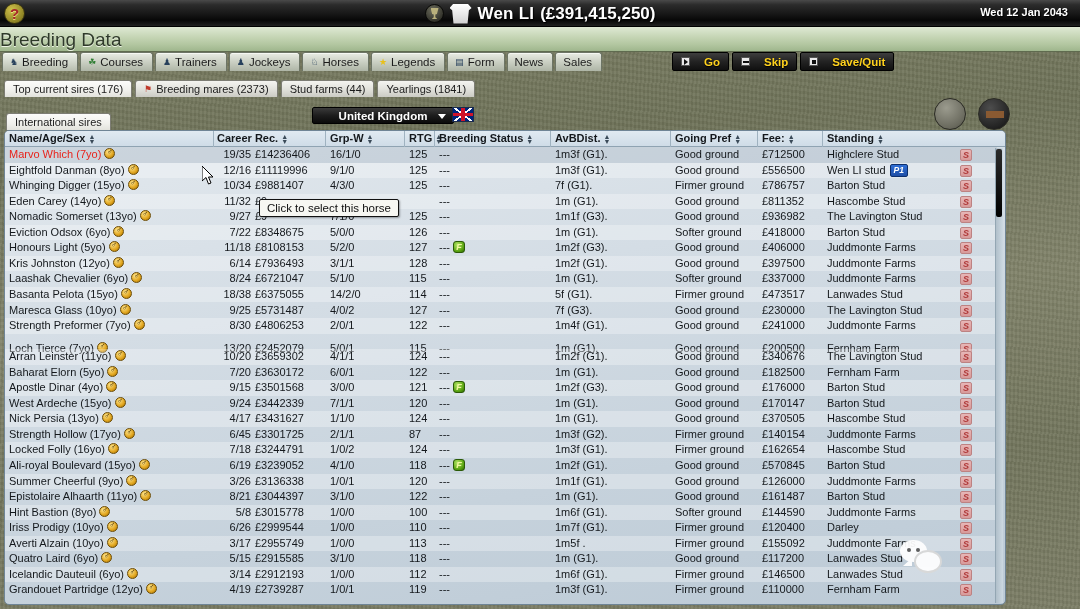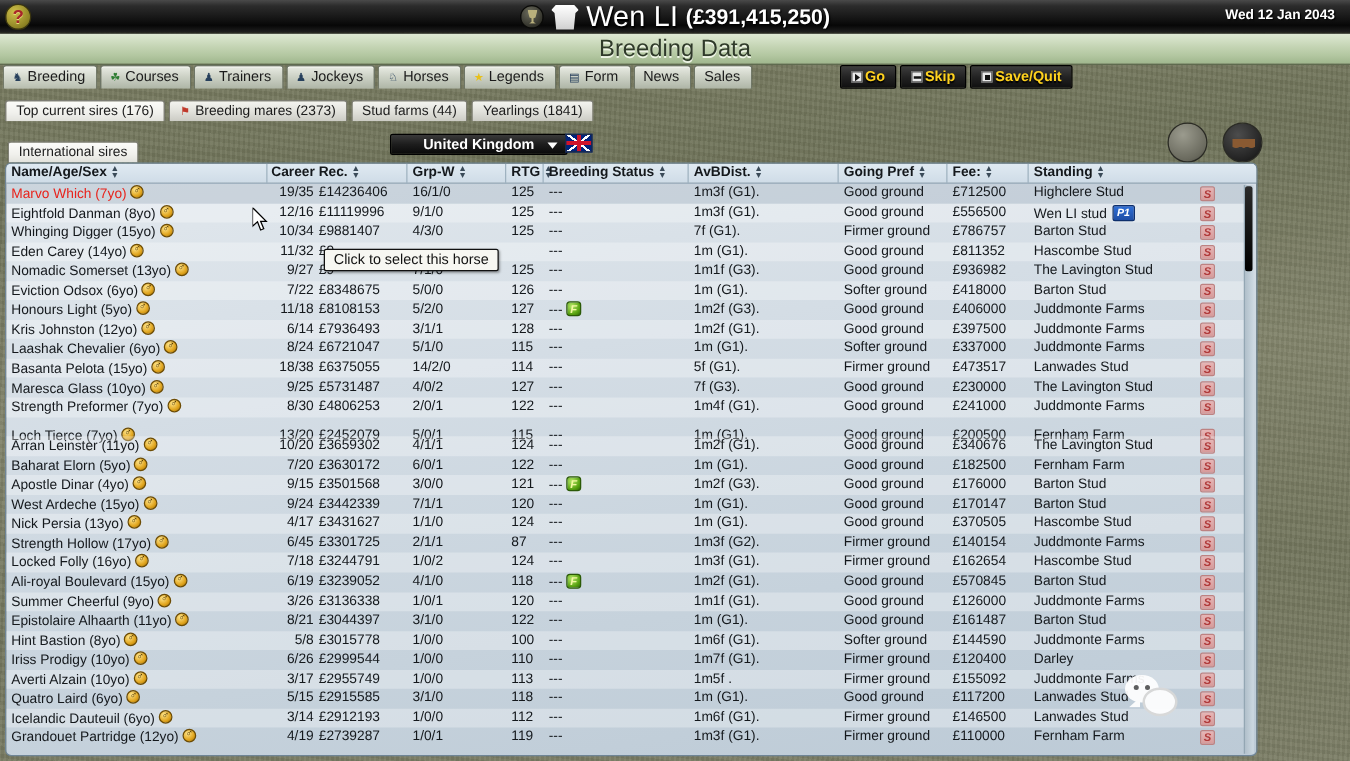--- a/index.html
+++ b/index.html
@@ -41,40 +41,40 @@
     content: ""; position: absolute; left: 5px; top: 3px; width: 8px; height: 11px;
     background: #b9b07c; clip-path: polygon(0 0,100% 0,80% 55%,60% 60%,60% 85%,85% 100%,15% 100%,40% 85%,40% 60%,20% 55%);
   }
   .silks-icon {
     width: 22px; height: 20px; position: relative;
     background: linear-gradient(180deg,#fff 0%,#e4e4e4 60%,#cfcfcf 100%);
     clip-path: polygon(18% 0,82% 0,100% 22%,88% 34%,82% 100%,18% 100%,12% 34%,0 22%);
     border-radius: 2px;
   }
   #owner-name {
-    color: #fff; font-size: 23px; font-weight: normal; letter-spacing: .2px;
+    color: #fff; font-size: 17px; font-weight: bold; letter-spacing: .2px;
     text-shadow: 1px 1px 1px #000;
     text-align: center;
   }
   #owner-cash {
     color: #fff; font-size: 17px; font-weight: bold; text-shadow: 1px 1px 1px #000;
   }
   #game-date {
     position: absolute; right: 12px; top: 6px; color: #fff;
     font-size: 11px; font-weight: bold; text-shadow: 1px 1px 1px #000;
   }
 
   
   #titlebar {
     position: absolute; top: 27px; left: 0; width: 1080px; height: 25px;
     background: linear-gradient(180deg,#dfe9d4 0%,#c6d6b6 40%,#b3c7a1 72%,#9fb68d 100%);
     border-bottom: 1px solid #5f6b4f;
   }
   #page-title {
-    position: absolute; left: 0; right: 0; top: 2px; text-align: center;
+    position: absolute; left: 0; right: 0; top: 2px; text-align: left;
     font-size: 19px; color: #2f3a2a; text-shadow: 0 1px 0 #eef4e6;
   }
 
   
   #maintabs {
     position: absolute; top: 52px; left: 0; width: 1080px; height: 20px;
     display: flex; align-items: flex-start; gap: 2px; padding-left: 2px;
   }
   .mtab {
     height: 19px; padding: 0 9px 0 7px; display: flex; align-items: center; gap: 4px;
@@ -84,21 +84,21 @@
     border-radius: 3px 3px 0 0; cursor: pointer;
     box-shadow: inset 0 1px 0 #f6f8f3;
   }
   .mtab.first { background: linear-gradient(180deg,#eef1ea 0%,#d5dacf 45%,#b7bdae 100%); }
   .mtab-ico { font-size: 9px; line-height: 1; }
   #actionbar {
     position: absolute; top: 52px; left: 672px; height: 20px;
     display: flex; align-items: flex-start; gap: 3px;
   }
   .abtn {
-    height: 19px; padding: 0 8px; display: flex; align-items: center; gap: 2px;
+    height: 19px; padding: 0 8px; display: flex; align-items: center; gap: 14px;
     font-size: 11.5px; font-weight: bold; color: #ffd21e;
     background: linear-gradient(180deg,#3e3e3e 0%,#232323 50%,#101010 100%);
     border: 1px solid #000; border-radius: 2px; cursor: pointer;
     text-shadow: 0 1px 1px #000;
   }
   .abtn .sq {
     width: 9px; height: 9px; background: #e9e9e9; border: 1px solid #555;
     display: inline-block; position: relative;
   }
   .abtn .sq.play::after {

